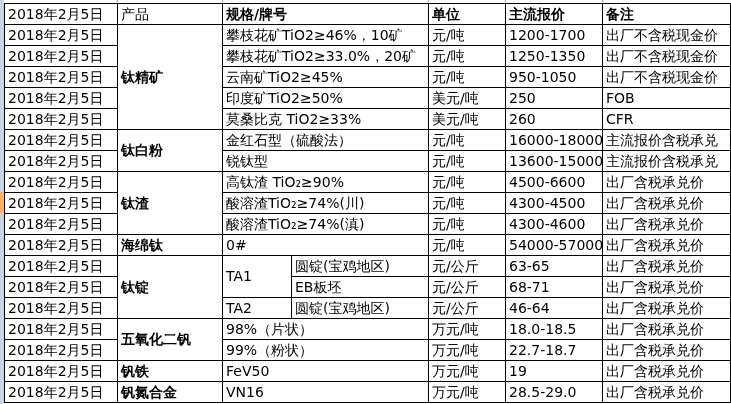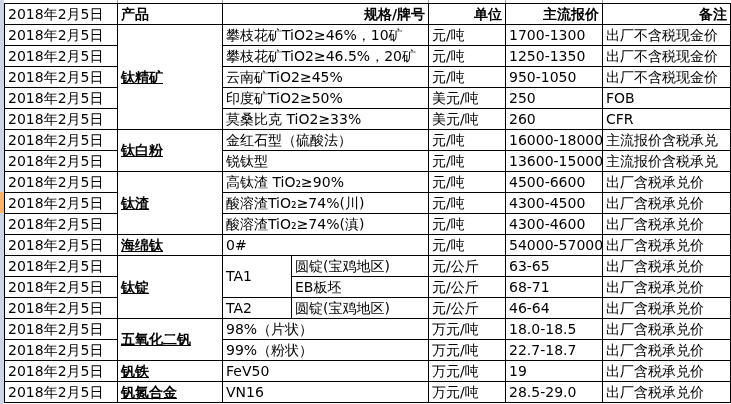--- a/index.html
+++ b/index.html
@@ -37,23 +37,23 @@
     line-height:19px;
     color:#000;
     padding:0 3px;
     text-align:left;
     font-weight:normal;
     white-space:nowrap;
     overflow:hidden;
     vertical-align:middle;
   }
   tr{height:21px;}
-  th.c{text-align:right;font-weight:bold;}
-  th.l{text-align:left;font-weight:bold;}
-  td.bold{font-weight:bold;text-decoration:underline;}
+  th.c{text-align:left;font-weight:bold;}
+  th.l{text-align:left;font-weight:normal;}
+  td.bold{font-weight:bold;}
 </style>
 </head>
 <body>
 
 <div id="screen">
 
   <div id="margin-strip" style="background: rgb(204, 213, 232);">
     <div id="margin-highlight" style="background: rgb(251, 178, 105); top: 192px; height: 21px;"></div>
   </div>
 
@@ -76,26 +76,26 @@
         <th class="c">主流报价</th>
         <th class="c">备注</th>
       </tr>
     </thead>
     <tbody>
         <tr>
           <td>2018年2月5日</td>
           <td rowspan="5" class="bold">钛精矿</td>
           <td colspan="2">攀枝花矿TiO2≥46%，10矿</td>
           <td>元/吨</td>
-          <td>1700-1300</td>
+          <td>1200-1700</td>
           <td>出厂不含税现金价</td>
         </tr>
         <tr>
           <td>2018年2月5日</td>
-          <td colspan="2">攀枝花矿TiO2≥46.5%，20矿</td>
+          <td colspan="2">攀枝花矿TiO2≥33.0%，20矿</td>
           <td>元/吨</td>
           <td>1250-1350</td>
           <td>出厂不含税现金价</td>
         </tr>
         <tr>
           <td>2018年2月5日</td>
           <td colspan="2">云南矿TiO2≥45%</td>
           <td>元/吨</td>
           <td>950-1050</td>
           <td>出厂不含税现金价</td>

